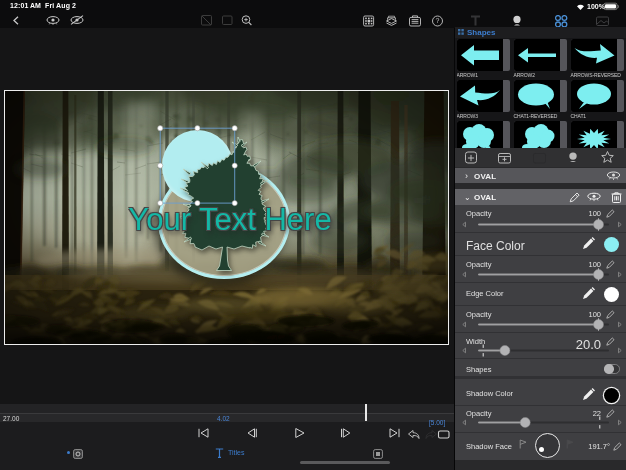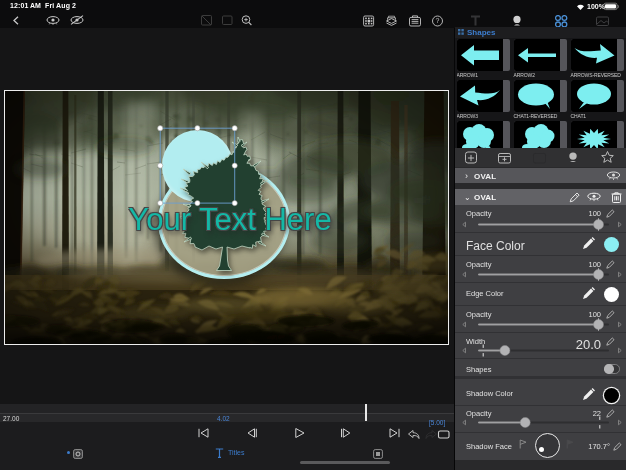--- a/index.html
+++ b/index.html
@@ -355,21 +355,21 @@
     <div class="abs" style="left:11px;top:237px;font-size:7.5px;color:#e0e0e0;">Shadow Face</div>
     <svg class="abs" style="left:64px;top:234px;" width="8" height="10" viewBox="0 0 8 10">
       <path d="M1.2 9.5 V1 L7 3.2 L1.2 5.4" fill="none" stroke="#8e8e8e" stroke-width="0.9"></path>
     </svg>
     <div class="abs" style="left:79.5px;top:228px;width:23px;height:23px;border-radius:50%;border:1.5px solid #e8e8e8;background:rgba(30,30,32,.3);">
       <div class="abs" style="left:3px;top:13px;width:5px;height:5px;border-radius:50%;background:#fff;"></div>
     </div>
     <svg class="abs" style="left:111px;top:234px;" width="8" height="10" viewBox="0 0 8 10">
       <path d="M1.2 9.5 V1 L7 3.2 L1.2 5.4 Z" fill="#4a4a4c" stroke="#4a4a4c" stroke-width="0.9"></path>
     </svg>
-    <div class="abs" style="left:131px;top:237px;width:24px;text-align:right;font-size:7.5px;color:#e0e0e0;">170.7°</div>
+    <div class="abs" style="left:131px;top:237px;width:24px;text-align:right;font-size:7.5px;color:#e0e0e0;">191.7°</div>
     <svg class="abs" style="left:158px;top:237px;" width="9" height="9" viewBox="0 0 9 9">
       <path d="M0.8 8.2 l0.9-2.6 4.6-4.6 1.7 1.7 -4.6 4.6 z" fill="none" stroke="#b9b9b9" stroke-width="0.9"></path>
     </svg>
   </div>
 <div class="abs" style="left:455px;top:460px;width:171px;height:10px;background:#29292b;"></div>
 <div class="abs" style="left:3.5px;top:90px;width:443px;height:253px;border:1.5px solid #ededed;background:#222;overflow:hidden;">
 <svg width="443" height="253" viewBox="0 0 443 253">
   <defs>
     <linearGradient id="sky" x1="0" y1="0" x2="0" y2="1">
       <stop offset="0" stop-color="#5c6354"></stop>

